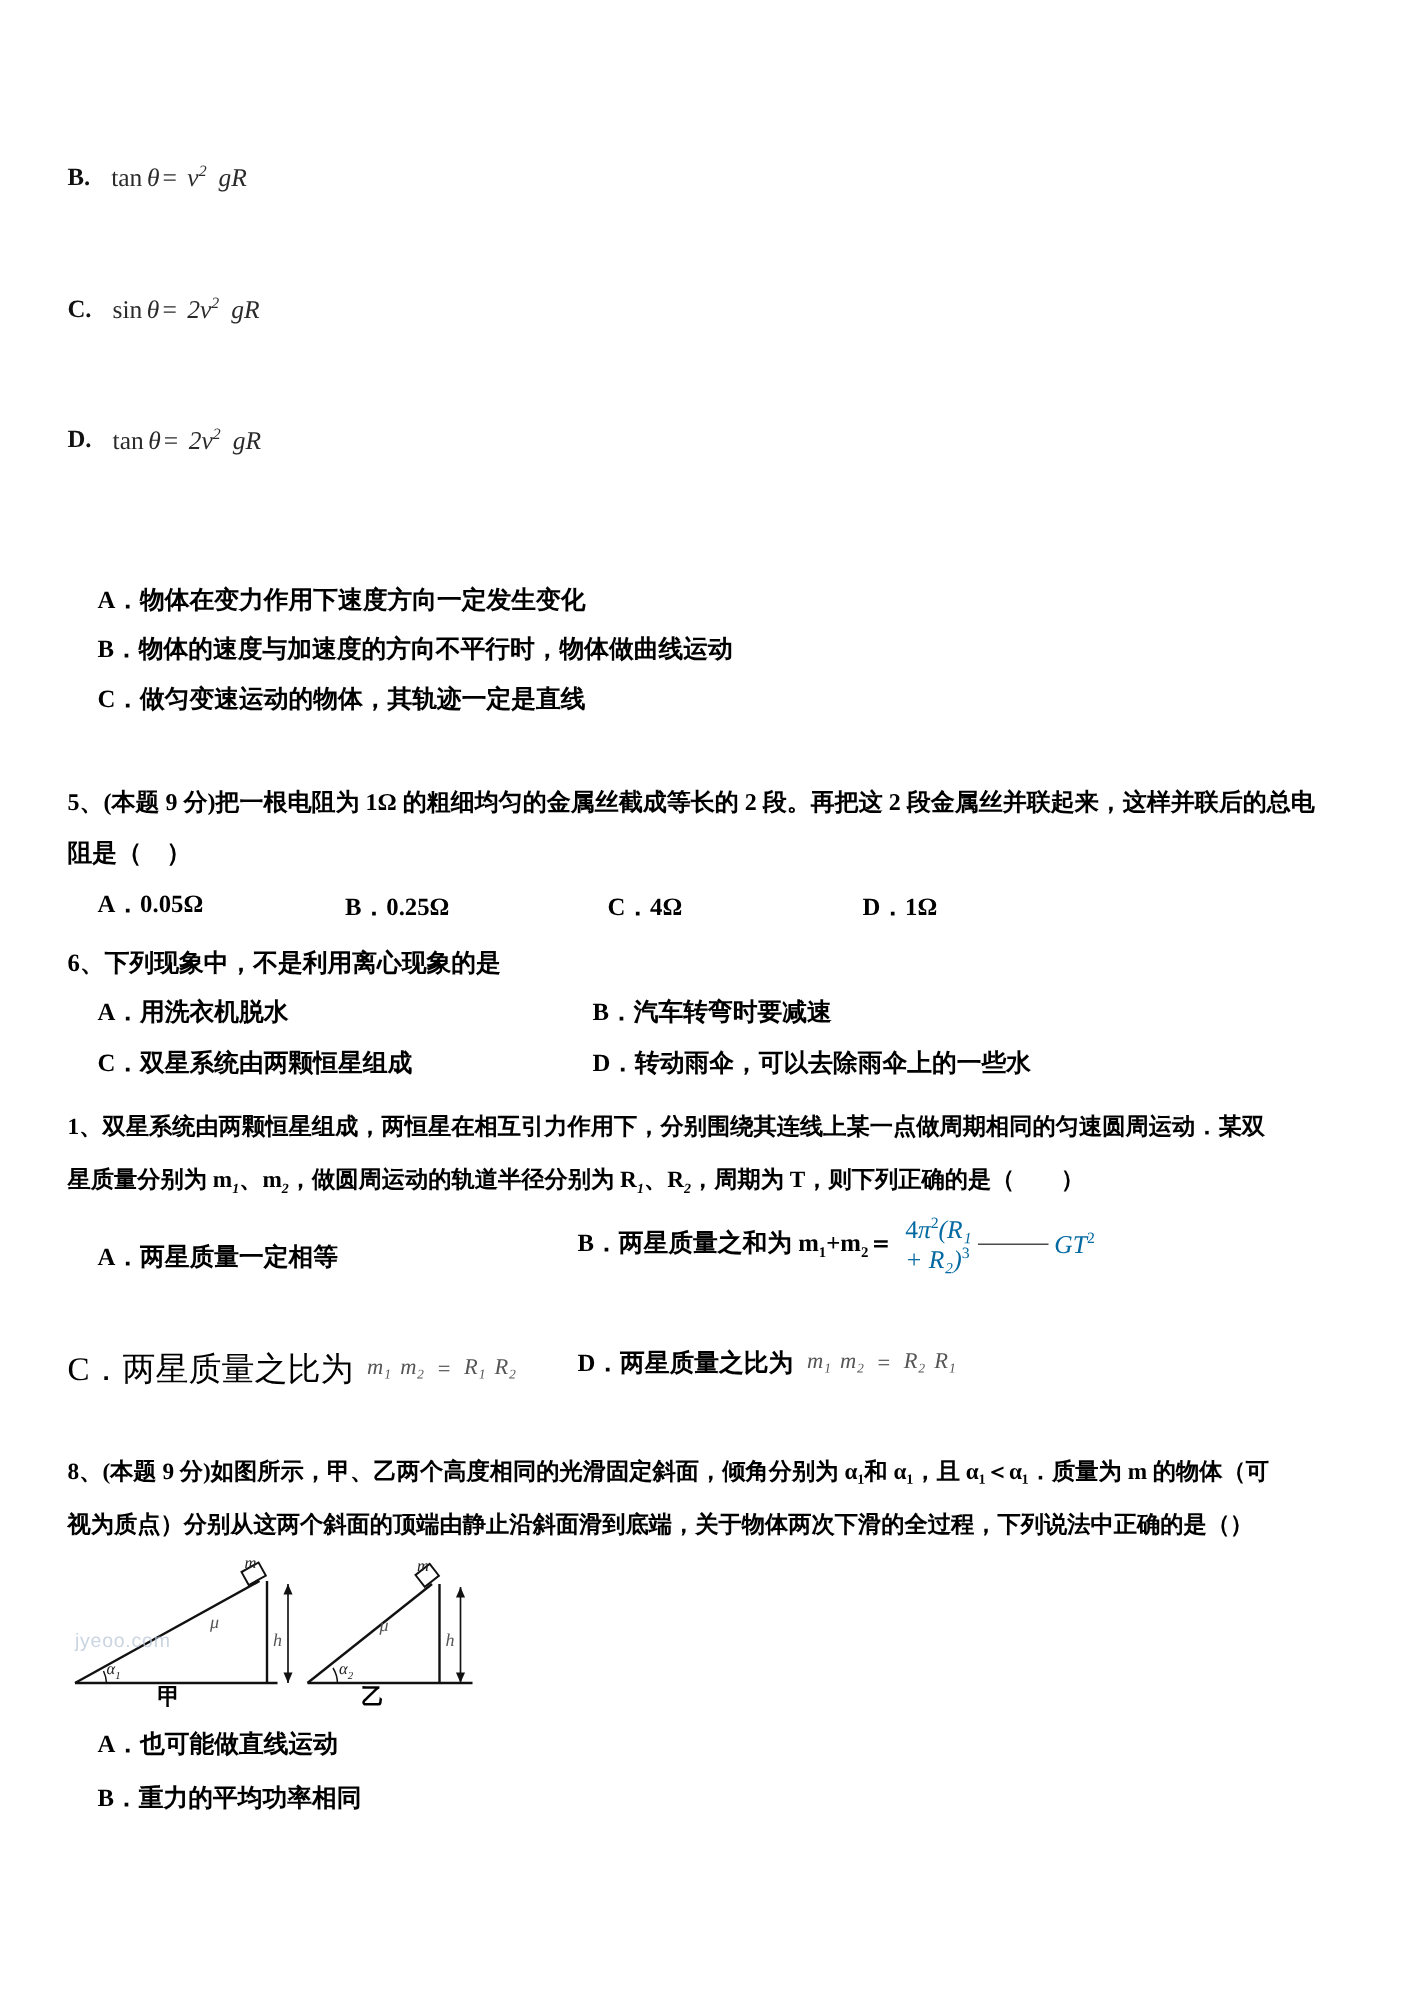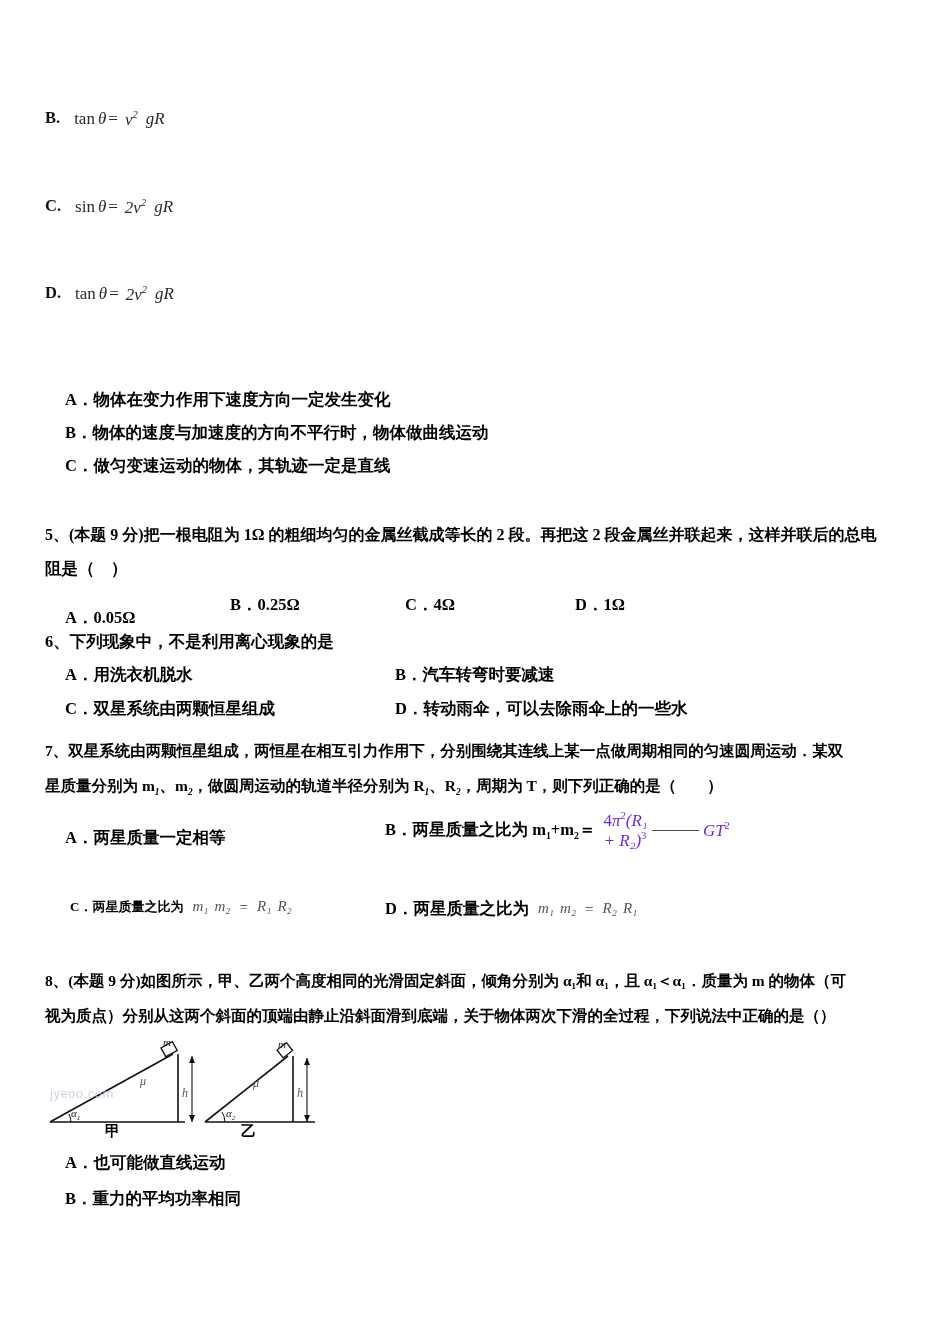--- a/index.html
+++ b/index.html
@@ -162,51 +162,51 @@
       </span>
     </span>
   </div>
 
   <div class="opt" style="left:45px; top:389px;">A．物体在变力作用下速度方向一定发生变化</div>
   <div class="opt" style="left:45px; top:422px;">B．物体的速度与加速度的方向不平行时，物体做曲线运动</div>
   <div class="opt" style="left:45px; top:455px;">C．做匀变速运动的物体，其轨迹一定是直线</div>
 
   <div class="qtext" style="left:45px; top:525px; font-size:16px;">5、(本题 9 分)把一根电阻为 1Ω 的粗细均匀的金属丝截成等长的 2 段。再把这 2 段金属丝并联起来，这样并联后的总电</div>
   <div class="qtext" style="left:45px; top:558px;">阻是（　）</div>
-  <div class="opt" style="left:45px; top:607px;">A．0.05Ω</div>
+  <div class="opt" style="left:45px; top:592px;">A．0.05Ω</div>
   <div class="opt" style="left:210px; top:594px;">B．0.25Ω</div>
   <div class="opt" style="left:385px; top:594px;">C．4Ω</div>
   <div class="opt" style="left:555px; top:594px;">D．1Ω</div>
 
   <div class="qtext" style="left:45px; top:631px;">6、下列现象中，不是利用离心现象的是</div>
   <div class="opt" style="left:45px; top:664px;">A．用洗衣机脱水</div>
   <div class="opt" style="left:375px; top:664px;">B．汽车转弯时要减速</div>
   <div class="opt" style="left:45px; top:698px;">C．双星系统由两颗恒星组成</div>
   <div class="opt" style="left:375px; top:698px;">D．转动雨伞，可以去除雨伞上的一些水</div>
 
-  <div class="qtext" style="left:45px; top:741px; font-size:15.5px;">7、双星系统由两颗恒星组成，两恒星在相互引力作用下，分别围绕其连线上某一点做周期相同的匀速圆周运动．某双</div>
+  <div class="qtext" style="left:45px; top:741px; font-size:15.5px;">1、双星系统由两颗恒星组成，两恒星在相互引力作用下，分别围绕其连线上某一点做周期相同的匀速圆周运动．某双</div>
   <div class="qtext" style="left:45px; top:776px; font-size:15.5px;">
     <span>星质量分别为 </span><span><span>m</span><sub class="sb">1</sub></span><span>、</span><span><span>m</span><sub class="sb">2</sub></span><span>，做圆周运动的轨道半径分别为 </span><span><span>R</span><sub class="sb">1</sub></span><span>、</span><span><span>R</span><sub class="sb">2</sub></span><span>，周期为 T，则下列正确的是（　　）</span>
   </div>
 
   <div class="opt" style="left:45px; top:827px;">A．两星质量一定相等</div>
 
   <div class="mathrow" style="left:385px; top:810px;">
     <span style="font-size:16.5px; font-weight:bold; align-self:center;">
-      <span>B．两星质量之比为 </span><span><span>m</span><sub class="sb" style="font-style:normal">1</sub></span><span>+</span><span><span>m</span><sub class="sb" style="font-style:normal">2</sub></span><span>＝</span>
-    </span>
-    <span class="frac" style="font-size:17px; color:#6d28d9; margin-left:4px;">
+      <span>B．两星质量之和为 </span><span><span>m</span><sub class="sb" style="font-style:normal">1</sub></span><span>+</span><span><span>m</span><sub class="sb" style="font-style:normal">2</sub></span><span>＝</span>
+    </span>
+    <span class="frac" style="font-size:17px; color:#0369a1; margin-left:4px;">
       <span class="num"><span style="font-style:normal">4</span><span style="font-style:italic">π</span><sup class="exp" style="font-style:normal">2</sup><span style="font-style:italic">(R₁ + R₂)</span><sup class="exp" style="font-style:normal">3</sup></span>
       <span class="bar"></span>
       <span class="den"><span>GT</span><sup class="exp" style="font-style:normal">2</sup></span>
     </span>
   </div>
 
   <div class="mathrow" style="left:45px; top:898px;">
-    <span style="font-size:13px; font-weight:bold; align-self:center;margin-left:25px;">C．两星质量之比为</span>
+    <span style="font-size:22px; font-weight:normal; align-self:center;">C．两星质量之比为</span>
     <span class="frac small" style="color:#555; margin-left:6px;">
       <span class="num">m₁</span>
       <span class="bar"></span>
       <span class="den">m₂</span>
     </span>
     <span style="font-style:normal; font-size:15px; margin:0 5px; align-self:center; color:#333;">=</span>
     <span class="frac small" style="color:#555;">
       <span class="num">R₁</span>
       <span class="bar"></span>
       <span class="den">R₂</span>

